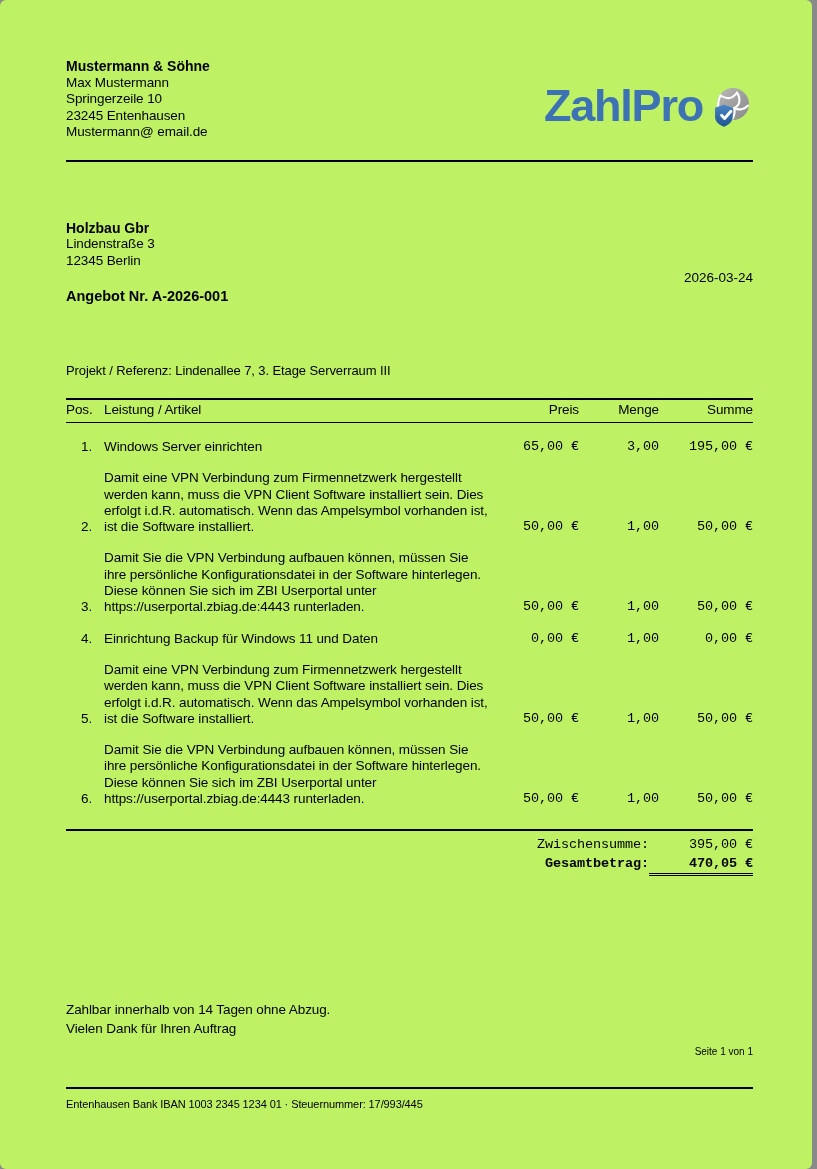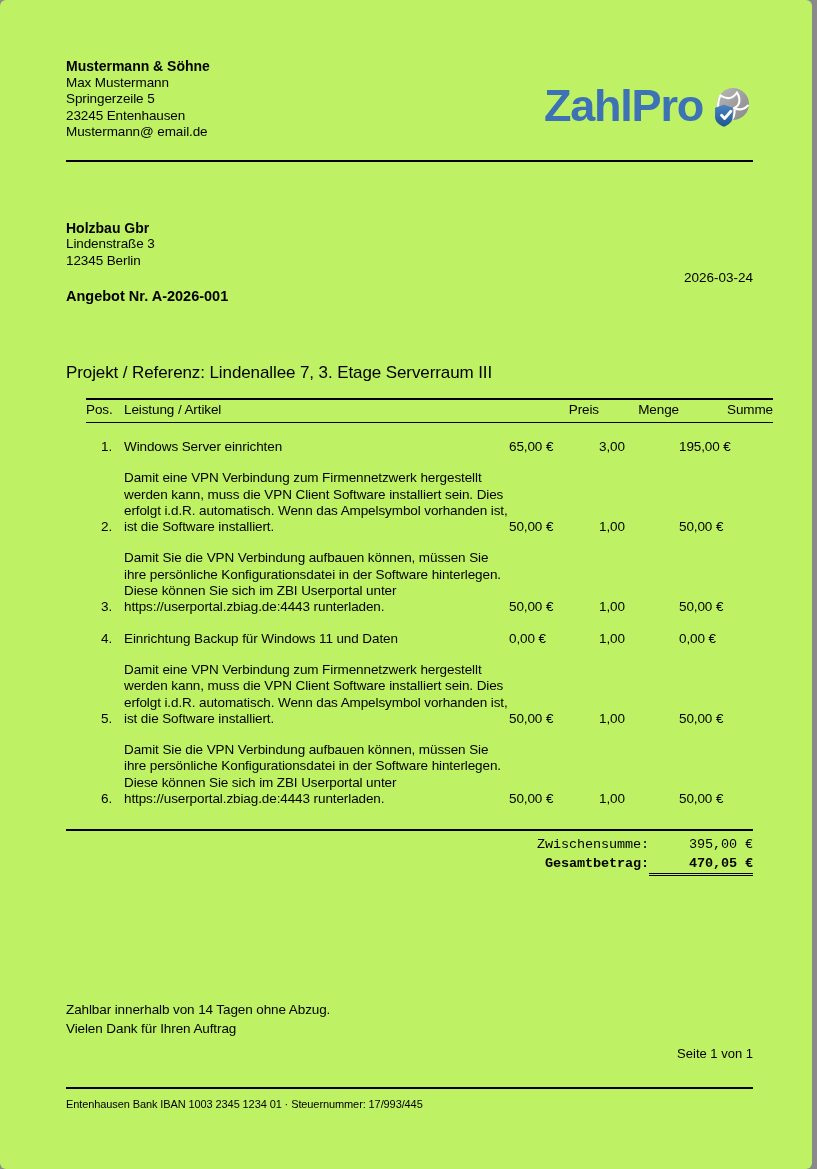--- a/index.html
+++ b/index.html
@@ -107,37 +107,36 @@
     top: 288px;
     font-size: 14.5px;
     font-weight: bold;
   }
 
   
   .project-ref {
     position: absolute;
     left: 0;
     top: 363px;
-    font-size: 17px;
+    font-size: 13px;
     letter-spacing: -0.1px;
   }
 
   
   .table-wrap {
     position: absolute;
     left: 0;
     top: 398px;
     width: 687px;
   }
   table.items {
     width: 687px;
     border-collapse: collapse;
     font-size: 13.5px;
     letter-spacing: -0.1px;
-    margin-left: 20px;
   }
   table.items thead th {
     font-weight: normal;
     padding: 2px 0 5px 0;
     vertical-align: bottom;
     border-top: 2px solid #000;
     border-bottom: 1px solid #000;
   }
   th.c-pos  { text-align: left; padding-left: 13px; }
   th.c-desc { text-align: left; }
@@ -151,21 +150,21 @@
 
   table.items tbody td {
     vertical-align: bottom;
     padding: 0;
     line-height: 16.3px;
   }
   tbody tr.item td { padding-top: 15px; }
   tbody tr.item:first-child td { padding-top: 16px; }
   td.c-pos   { text-align: left; padding-left: 15px !important; vertical-align: top; }
   td.c-desc  { text-align: left; padding-left: 1px; vertical-align: top; }
-  td.c-price, td.c-qty, td.c-sum { white-space: nowrap; }
+  td.c-price, td.c-qty, td.c-sum { text-align: right; white-space: nowrap; font-family: Liberation Mono, monospace; }
 
   
   .totals-rule { }
   .totals {
     position: absolute;
     right: 0;
     width: 330px;
     font-size: 13.5px;
   }
   table.totals-tbl {
@@ -191,21 +190,21 @@
     left: 0;
     top: 1000px;
     font-size: 13.5px;
     line-height: 19px;
     letter-spacing: -0.1px;
   }
   .page-no {
     position: absolute;
     right: 0;
     top: 1046px;
-    font-size: 13px;
+    font-size: 10px;
   }
 
   
   .rule-footer { top: 1087px; }
   .footer-text {
     position: absolute;
     left: 0;
     top: 1098px;
     width: 687px;
     text-align: left;
@@ -217,21 +216,21 @@
 </head>
 <body>
 
 <div class="page">
   <div class="content">
 
     <div class="header-block">
       <div class="sender">
         <div class="company">Mustermann &amp; Söhne</div>
         <div>Max Mustermann</div>
-        <div>Springerzeile 5</div>
+        <div>Springerzeile 10</div>
         <div>23245 Entenhausen</div>
         <div>Mustermann@ email.de</div>
       </div>
 
       <div class="logo">
         <div class="logo-text">ZahlPro</div>
         <div class="logo-mark">
           <svg width="46" height="46" viewBox="0 0 46 46" aria-hidden="true">
             <defs>
               <linearGradient id="gglobe" x1="0" y1="0" x2="1" y2="1">

